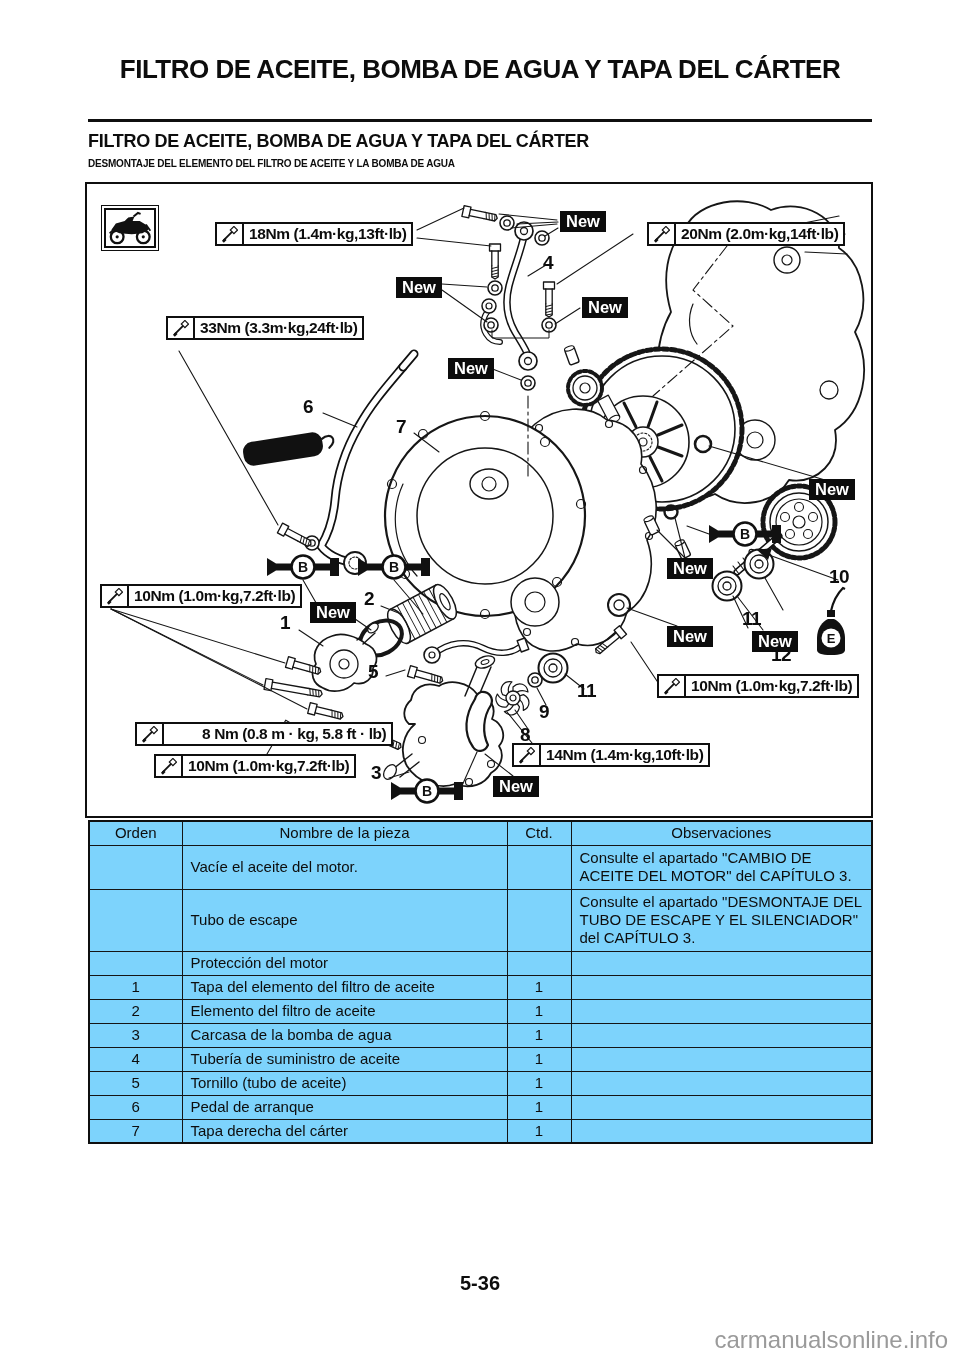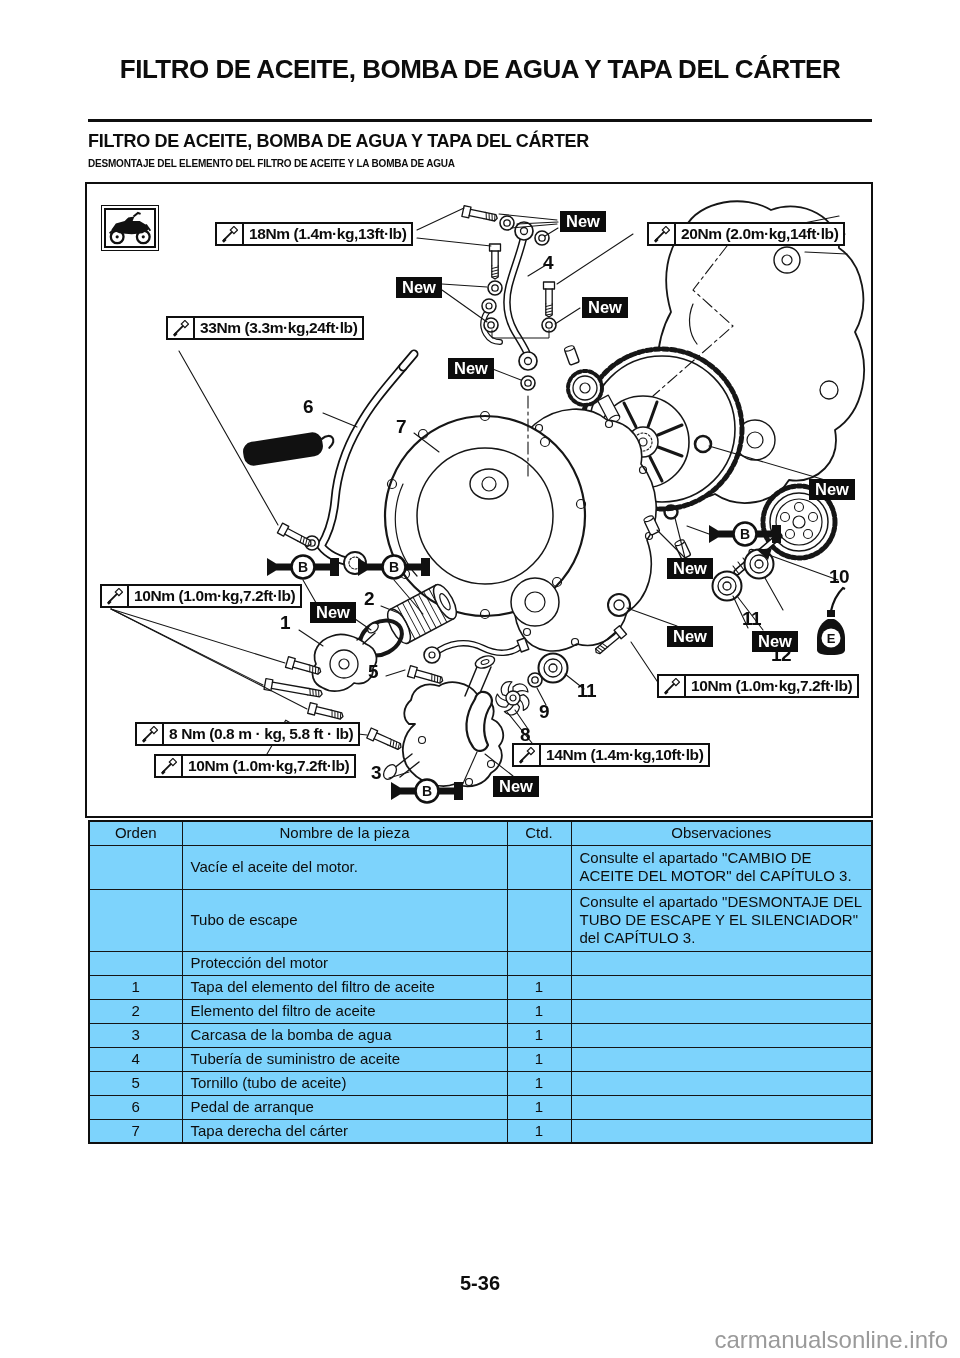--- a/index.html
+++ b/index.html
@@ -349,21 +349,21 @@
     <div class="tq" style="left:13px;top:400px;">
       <span class="ic">
           <svg viewBox="0 0 20 20" width="17" height="17">
             <path d="M3,17 L13,7" stroke="#111" stroke-width="2.2"></path>
             <rect x="12.2" y="1.8" width="6" height="6" transform="rotate(45 15.2 4.8)" fill="none" stroke="#111" stroke-width="1.4"></rect>
             <path d="M2.2,18.6 L5.4,15.4" stroke="#111" stroke-width="3.2"></path>
           </svg>
         </span>
       <span class="tx">10Nm (1.0m·kg,7.2ft·lb)</span>
     </div>
-    <div class="tq" style="left:48px;top:538px;">
+    <div class="tq" style="left:48px;top:538px;gap:33px;">
       <span class="ic">
           <svg viewBox="0 0 20 20" width="17" height="17">
             <path d="M3,17 L13,7" stroke="#111" stroke-width="2.2"></path>
             <rect x="12.2" y="1.8" width="6" height="6" transform="rotate(45 15.2 4.8)" fill="none" stroke="#111" stroke-width="1.4"></rect>
             <path d="M2.2,18.6 L5.4,15.4" stroke="#111" stroke-width="3.2"></path>
           </svg>
         </span>
       <span class="tx">8 Nm (0.8 m · kg, 5.8 ft · lb)</span>
     </div>
     <div class="tq" style="left:67px;top:570px;">

